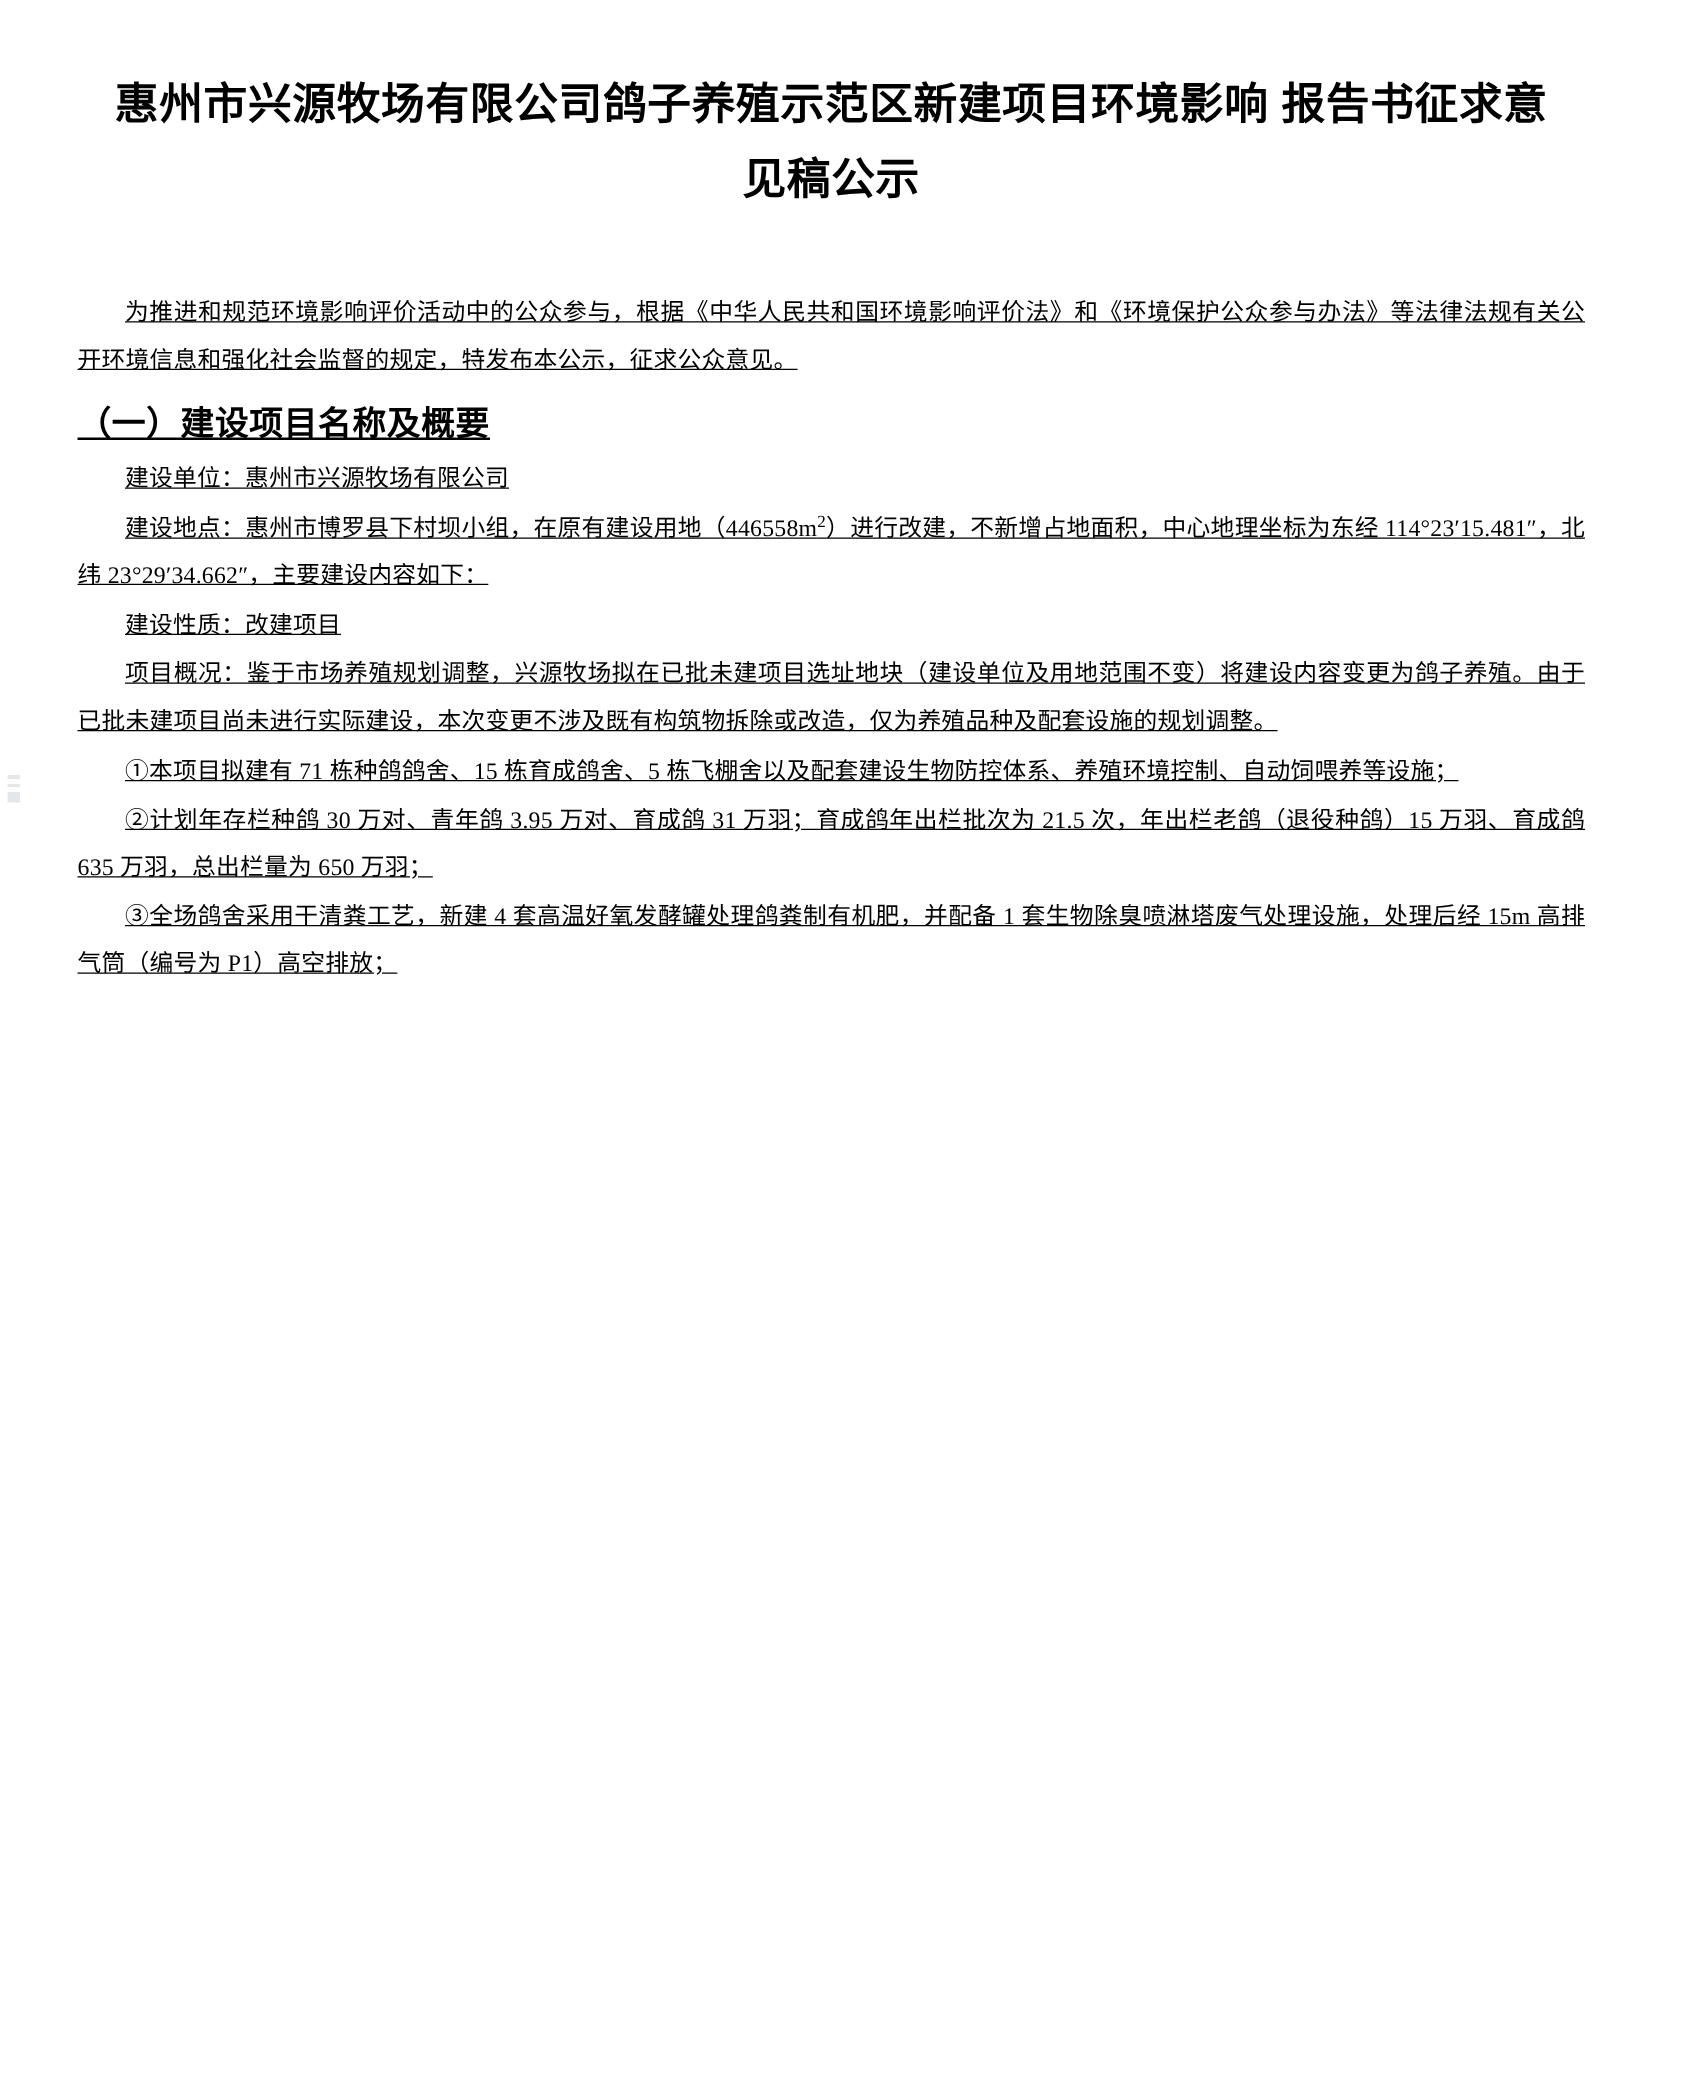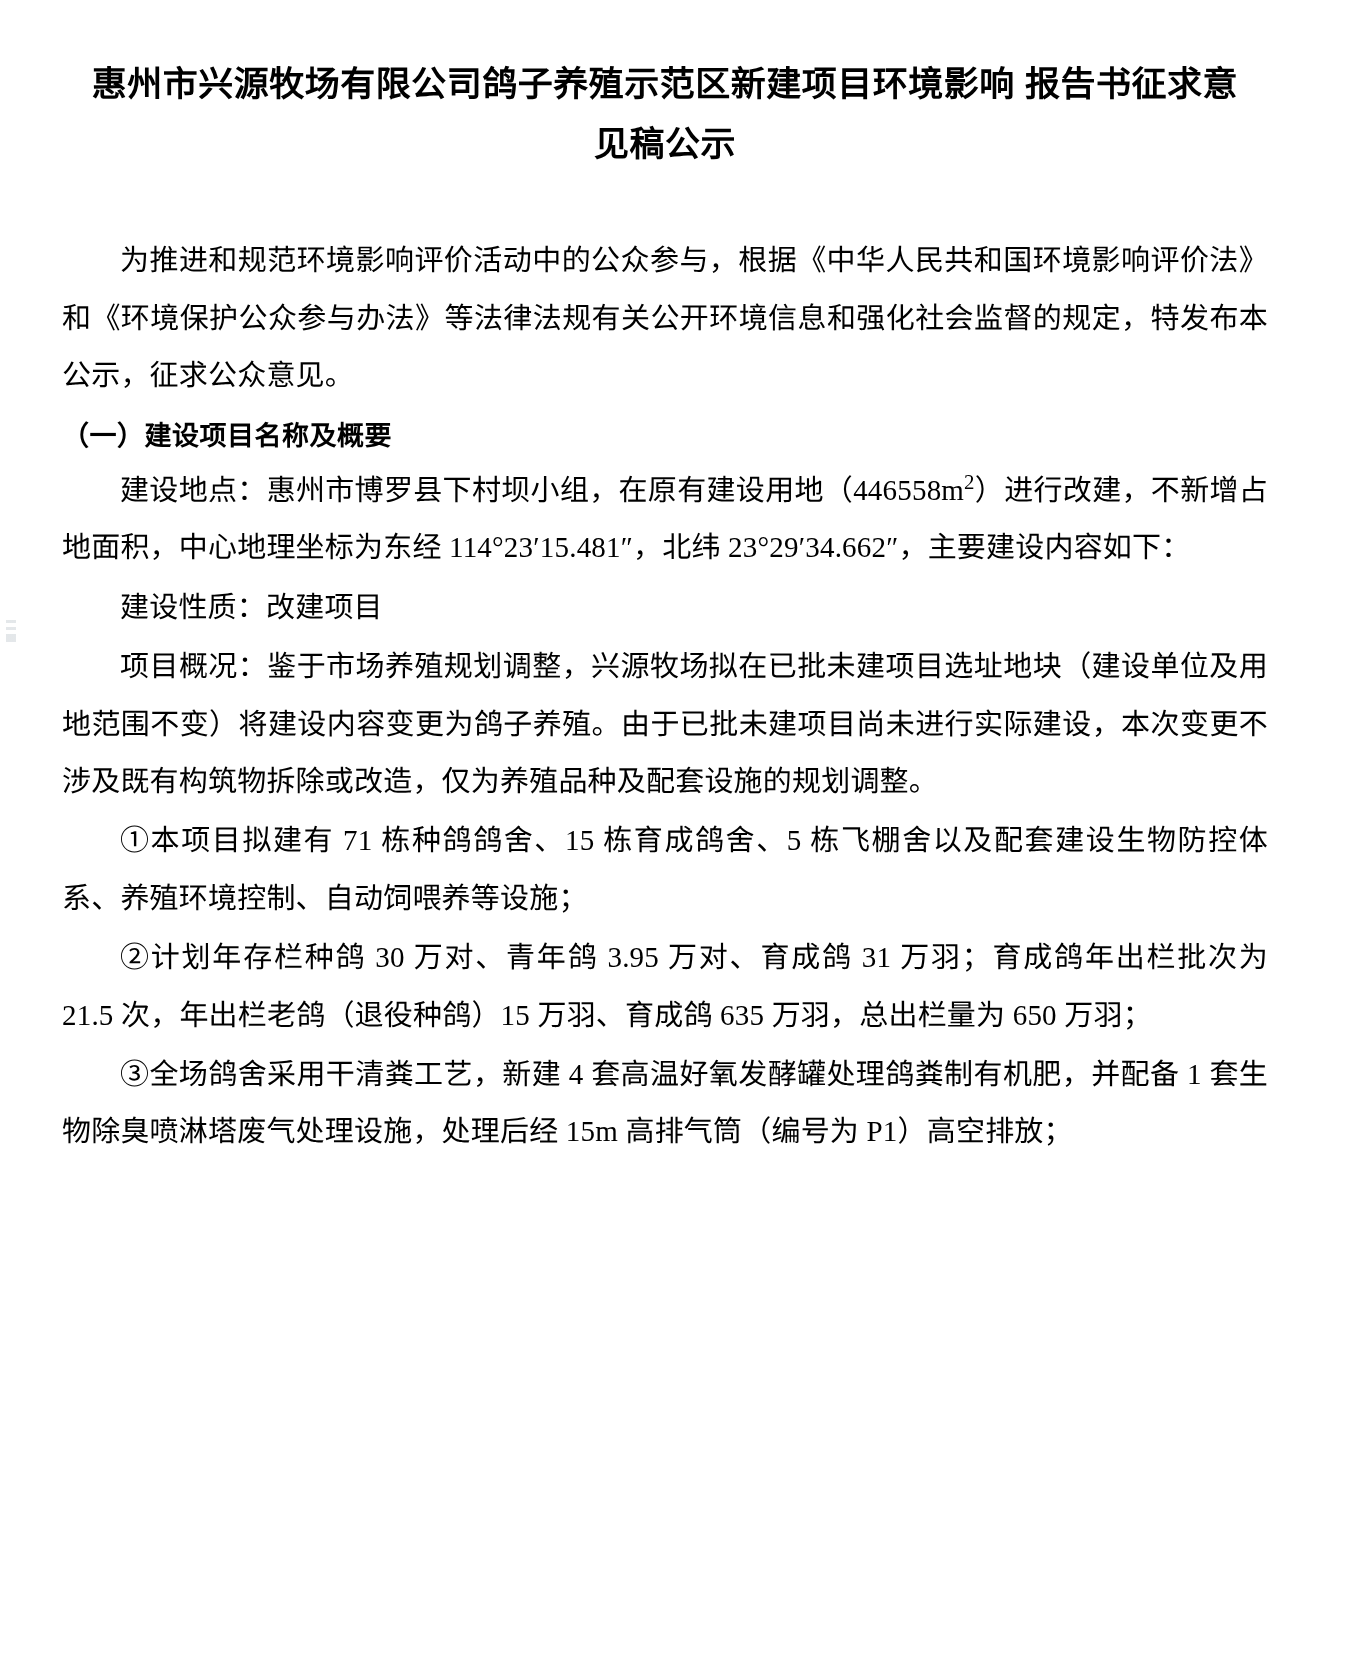--- a/index.html
+++ b/index.html
@@ -44,40 +44,42 @@
     font-size: 35px;
     line-height: 1.72;
     text-align: center;
     letter-spacing: 0.5px;
     margin: 18px 24px 0 24px;
   }
   .body-block {
     margin-top: 58px;
   }
   p.para {
-    font-size: 29px;
+    font-size: 19px;
     line-height: 1.98;
     margin: 0 0 2px 0;
     text-align: justify;
     text-justify: inter-ideograph;
     letter-spacing: 0.2px;
+    text-decoration: underline;
   }
   p.indent {
     text-indent: 2em;
   }
   p.hang {
     text-indent: 2em;
   }
   .section-heading {
     font-family: "Liberation Sans", "DejaVu Sans", sans-serif;
     font-weight: bold;
     font-size: 27px;
     line-height: 1.9;
     margin: 6px 0 0 0;
     letter-spacing: 0.5px;
+    text-decoration: underline;
   }
   .sup {
     font-size: 0.72em;
     vertical-align: super;
     line-height: 0;
   }
 </style>
 </head>
 <body>
 
@@ -90,20 +92,21 @@
     <span>报告书征求意见稿公示</span>
   </h1>
 
   <div class="body-block">
 
     <p class="para indent">为推进和规范环境影响评价活动中的公众参与，根据《中华人民共和国环境影响评价法》和《环境保护公众参与办法》等法律法规有关公开环境信息和强化社会监督的规定，特发布本公示，征求公众意见。</p>
 
     <p class="section-heading">（一）建设项目名称及概要</p>
 
 
+    <p class="para indent">建设单位：惠州市兴源牧场有限公司</p>
 
     <p class="para indent"><span>建设地点：惠州市博罗县下村坝小组，在原有建设用地（446558m</span><span class="sup">2</span><span>）进行改建，不新增占地面积，中心地理坐标为东经 114°23′15.481″，北纬 23°29′34.662″，主要建设内容如下：</span></p>
 
     <p class="para indent">建设性质：改建项目</p>
 
     <p class="para indent">项目概况：鉴于市场养殖规划调整，兴源牧场拟在已批未建项目选址地块（建设单位及用地范围不变）将建设内容变更为鸽子养殖。由于已批未建项目尚未进行实际建设，本次变更不涉及既有构筑物拆除或改造，仅为养殖品种及配套设施的规划调整。</p>
 
 
     <p class="para hang">①本项目拟建有 71 栋种鸽鸽舍、15 栋育成鸽舍、5 栋飞棚舍以及配套建设生物防控体系、养殖环境控制、自动饲喂养等设施；</p>
 

